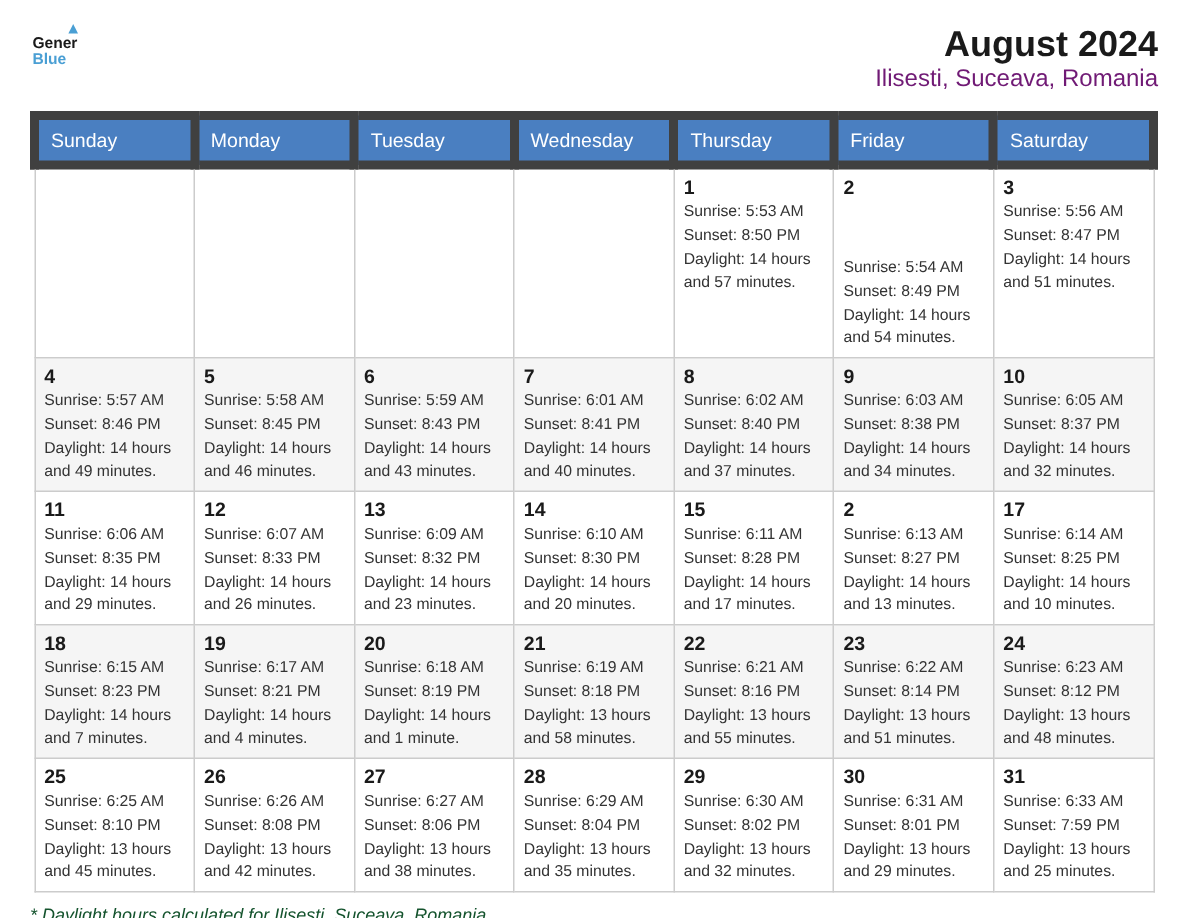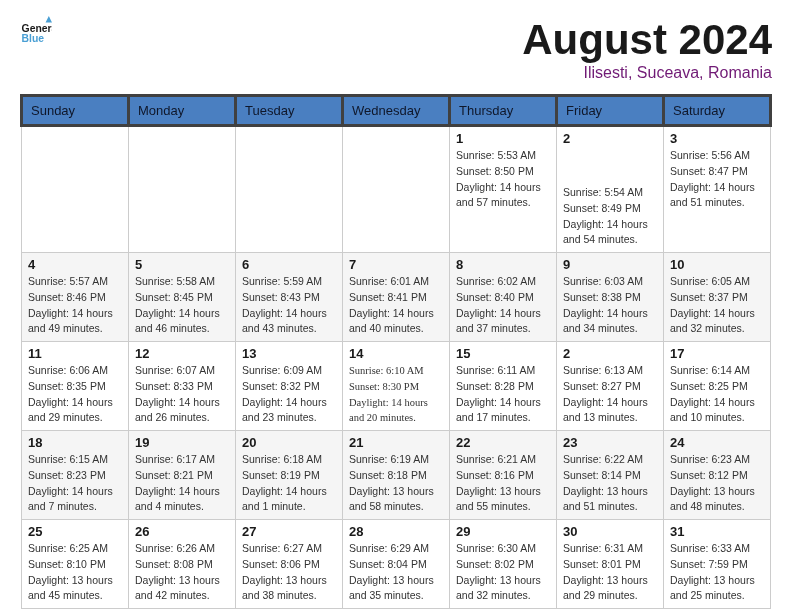--- a/index.html
+++ b/index.html
@@ -22,41 +22,41 @@
       gap: 4px;
     }
     .logo-icon {
       width: 32px;
       height: 32px;
     }
     .title-area {
       text-align: right;
     }
     .month-title {
-      font-size: 42px;
+      font-size: 24px;
       font-weight: bold;
       color: #1a1a1a;
     }
     .location-title {
       font-size: 16px;
       color: #701a75;
     }
     .calendar-table {
       width: 100%;
       border-collapse: collapse;
       font-size: 11px;
     }
     .calendar-table th {
       background-color: #4a7fc1;
-      color: #0f172a;
+      color: #ffffff;
       text-align: left;
       padding: 6px 8px;
       font-size: 13px;
       font-weight: normal;
-      border: 3px solid #404040;
+      border: 6px solid #404040;
     }
     .calendar-table td {
       border: 1px solid #ccc;
       vertical-align: top;
       padding: 4px 6px;
       width: calc(100% / 7);
       min-height: 80px;
       background: #fff;
     }
     .calendar-table tr:nth-child(even) td {
@@ -208,21 +208,21 @@
         </td>
         <td>
           <div class="day-number">13</div>
           <div class="day-info" style="white-space: pre-line;">Sunrise: 6:09 AM
 Sunset: 8:32 PM
 Daylight: 14 hours
 and 23 minutes.</div>
         </td>
         <td>
           <div class="day-number">14</div>
-          <div class="day-info" style="white-space: pre-line; font-family: Liberation Serif, serif;">Sunrise: 6:10 AM
+          <div class="day-info" style="white-space: pre-line;">Sunrise: 6:10 AM
 Sunset: 8:30 PM
 Daylight: 14 hours
 and 20 minutes.</div>
         </td>
         <td>
           <div class="day-number">15</div>
           <div class="day-info" style="white-space: pre-line;">Sunrise: 6:11 AM
 Sunset: 8:28 PM
 Daylight: 14 hours
 and 17 minutes.</div>

